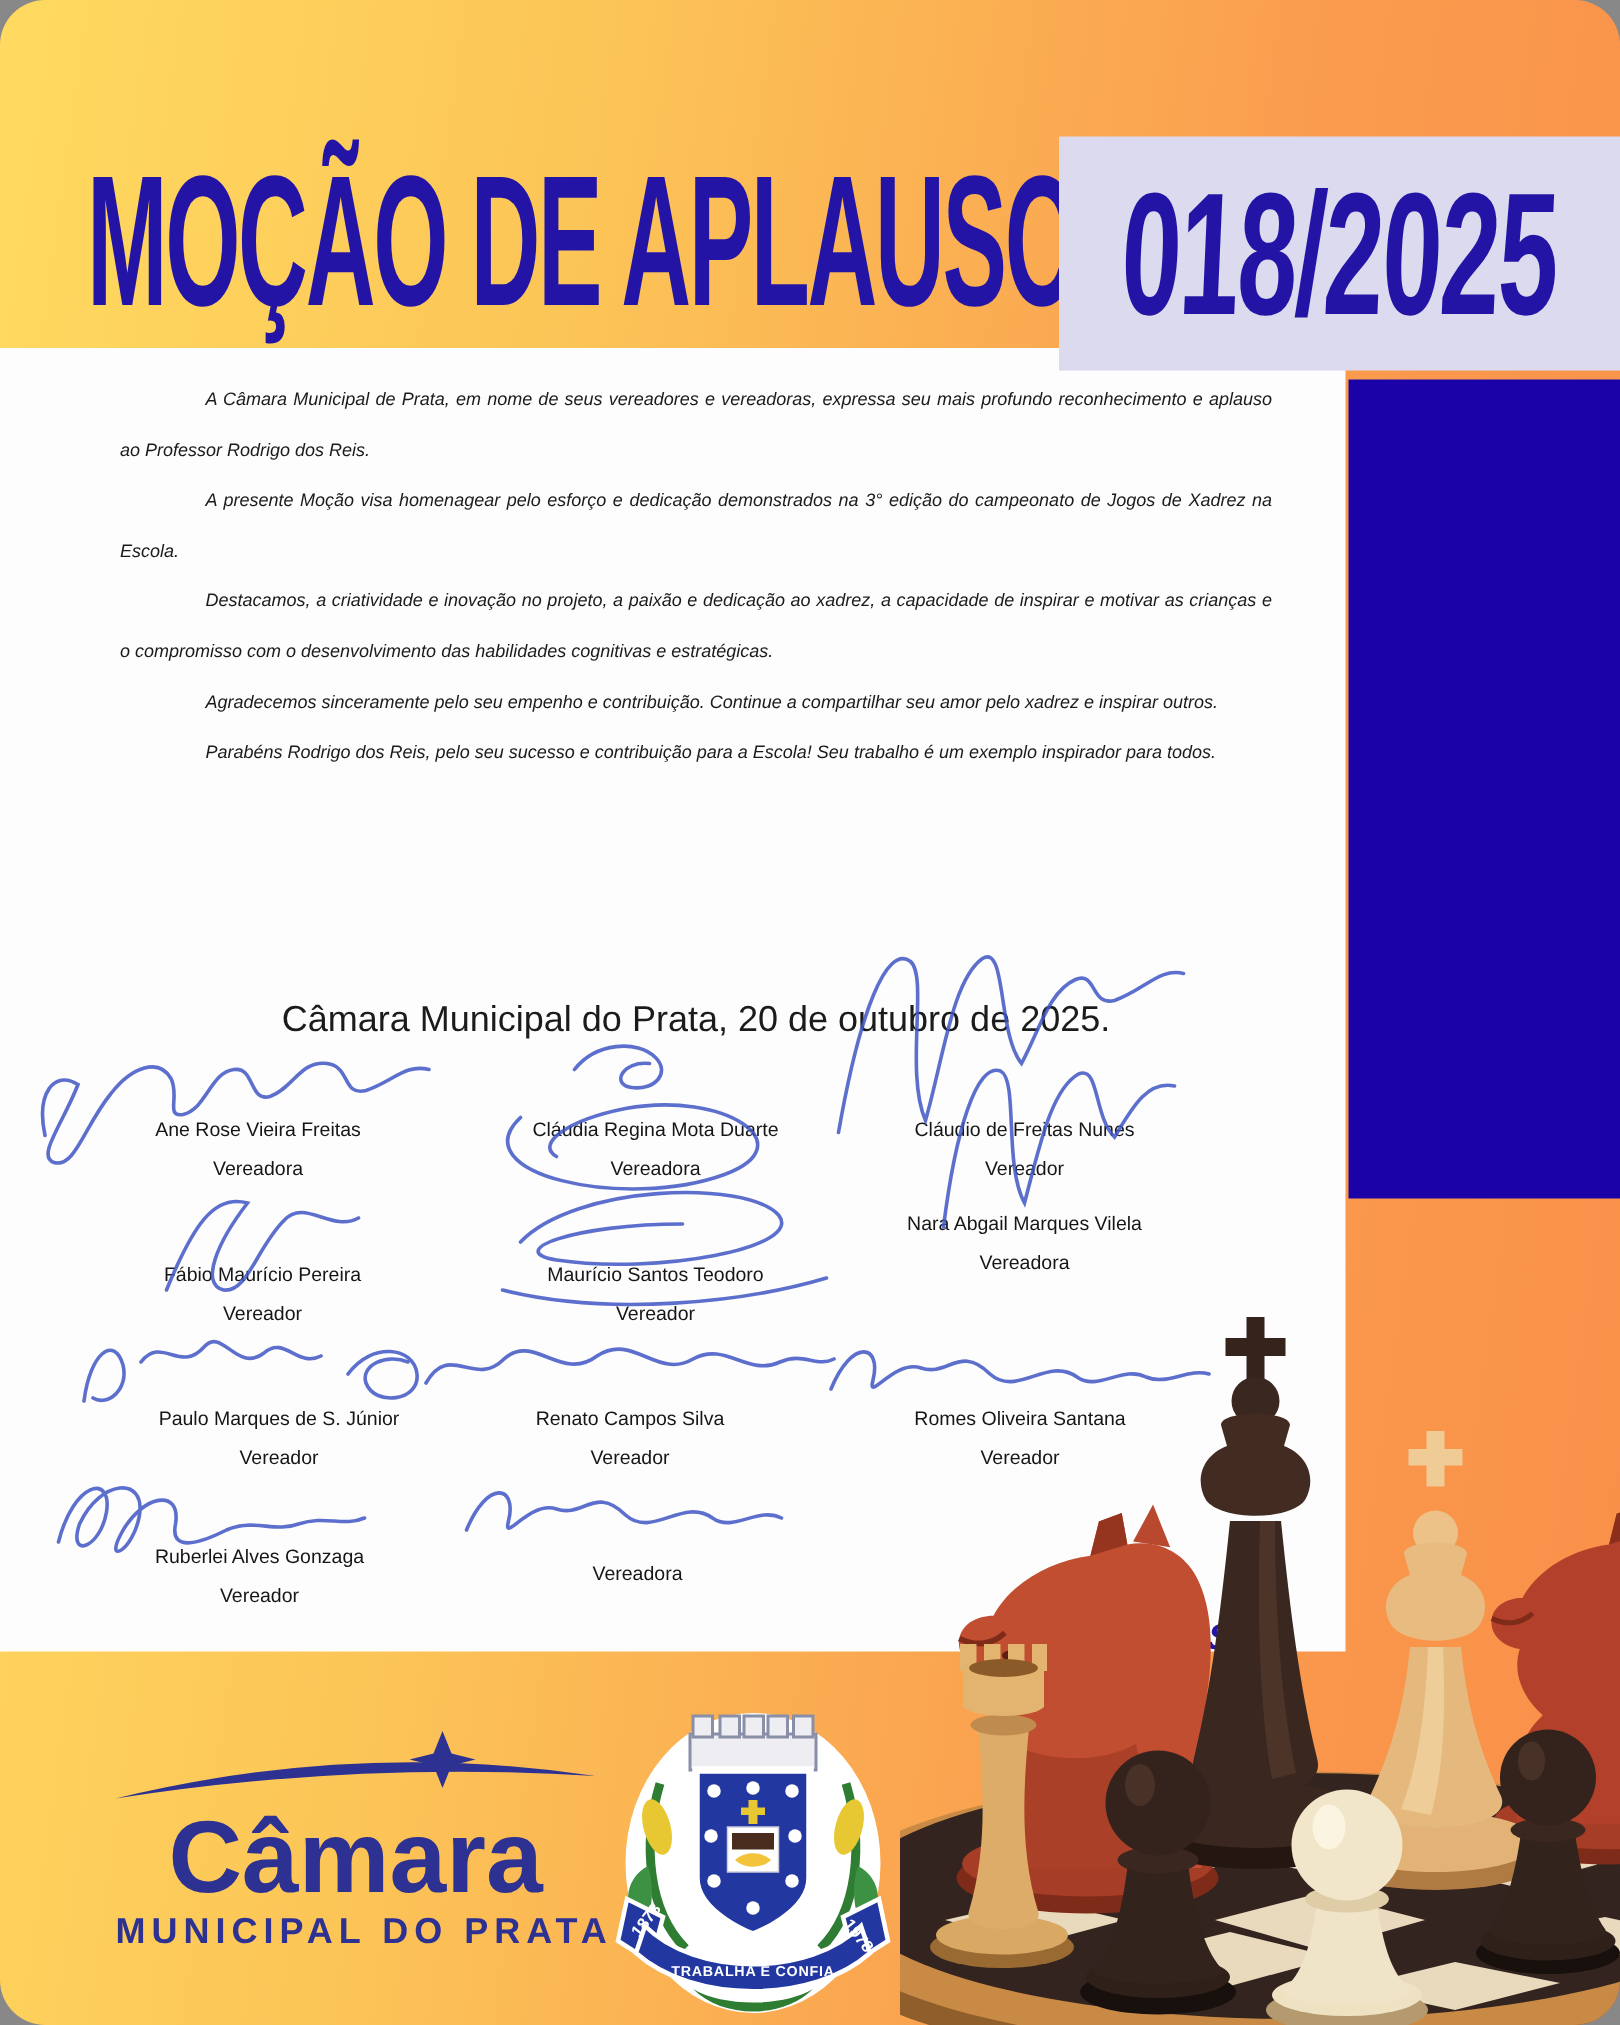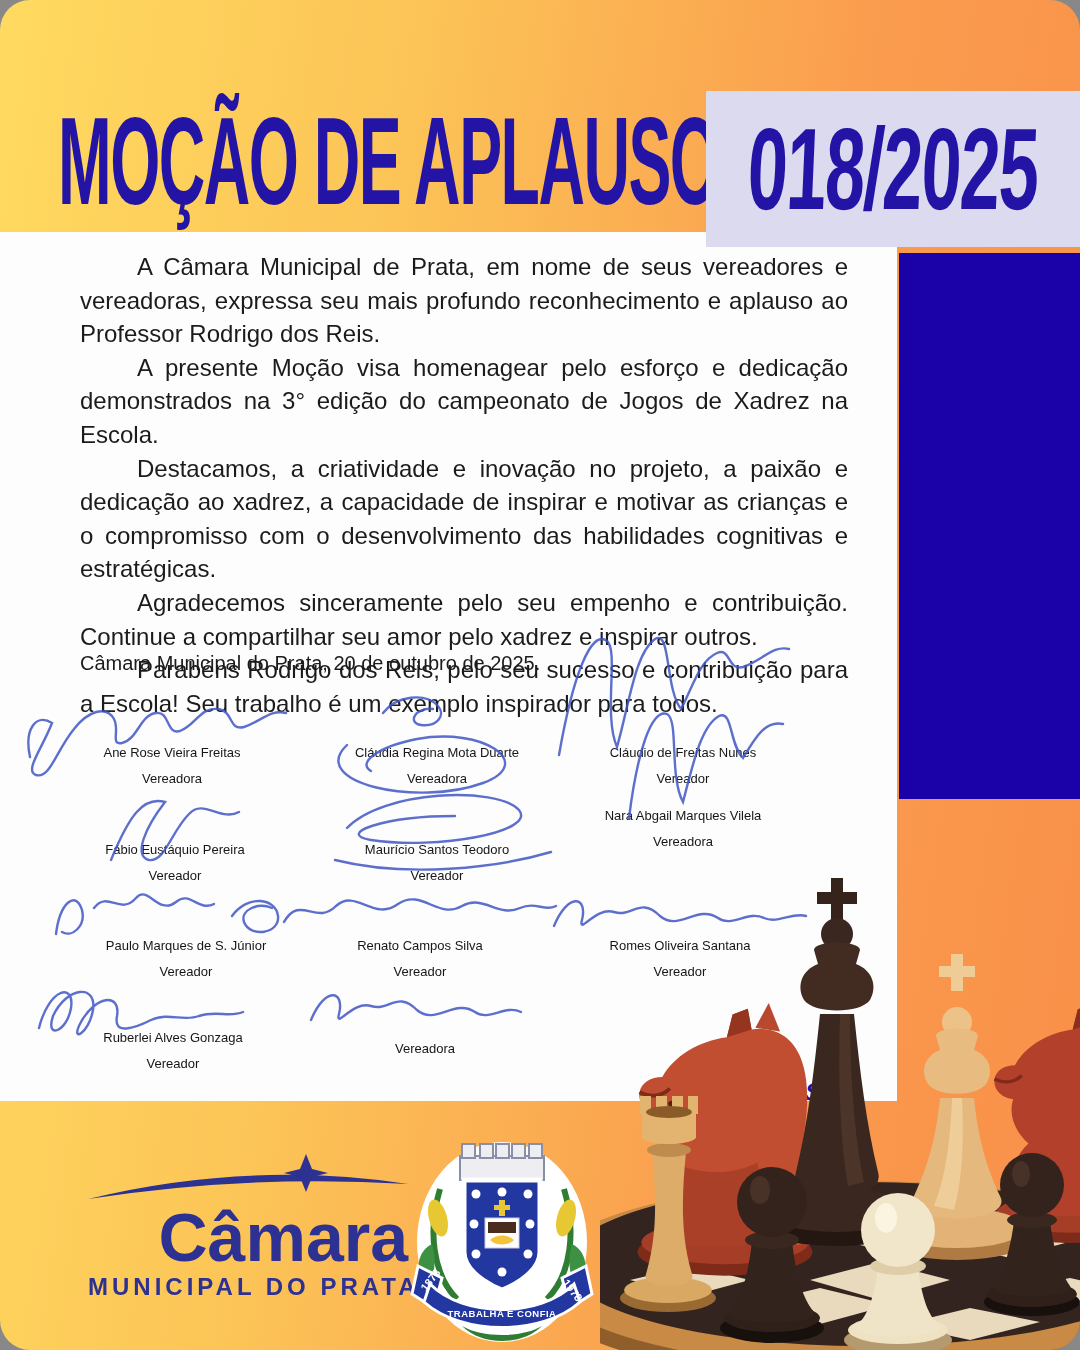--- a/index.html
+++ b/index.html
@@ -22,37 +22,37 @@
   .main-title{position:absolute;left:58px;top:96px;width:650px;height:130px;display:flex;align-items:center;}
   .main-title span{
     font-size:124px;font-weight:bold;color:var(--title-blue,#2B1DA4);
     transform:scaleX(.52);transform-origin:left center;letter-spacing:-3px;white-space:nowrap;
   }
   
   .paper{position:absolute;left:0;top:232px;width:897px;height:869px;background:#FDFDFD;}
   .blue-bar{position:absolute;left:899px;top:253px;width:181px;height:546px;background:var(--bar-blue,#1A02A8);}
   
   .doc-text{position:absolute;left:80px;top:250px;width:768px;color:#1b1b1b;}
-  .doc-text p{margin:0;font-size:24px;line-height:33.6px;text-align:justify;text-indent:57px;}
-  .dateline{position:absolute;left:80px;top:652px;width:768px;font-size:20px;color:#1b1b1b;}
+  .doc-text p{margin:0;font-size:12px;line-height:33.6px;text-align:justify;text-indent:57px;font-style:italic;}
+  .dateline{position:absolute;left:80px;top:666px;width:768px;text-align:center;font-size:24px;color:#1b1b1b;}
   
   .sig-cell{position:absolute;width:270px;text-align:center;color:#161616;}
   .sig-name{font-size:13px;white-space:nowrap;}
   .sig-role{font-size:13px;margin-top:11px;}
   .scrawl{position:absolute;left:50%;transform:translateX(-50%);top:-66px;pointer-events:none;overflow:visible;}
   .scrawl path{fill:none;stroke:var(--signature-ink,#4156C4);stroke-width:2.4;stroke-linecap:round;opacity:.85;}
   .scrawl.tall{top:-140px;}
   #c1{left:37px;top:745px}  #c2{left:302px;top:745px}  #c3{left:548px;top:745px}
   #c4{left:40px;top:842px}  #c5{left:302px;top:842px}  #c6{left:548px;top:808px}
   #c7{left:51px;top:938px}  #c8{left:285px;top:938px}  #c9{left:545px;top:938px}
   #c10{left:38px;top:1030px}#c11{left:290px;top:1030px}
   .iss{position:absolute;left:782px;top:1078px;font-size:24px;font-weight:bold;font-style:italic;
        color:var(--title-blue,#2013A8);transform:skewX(-8deg);}
   
-  .logo{position:absolute;left:88px;top:1154px;width:320px;text-align:right;color:#2D3192;}
+  .logo{position:absolute;left:77px;top:1154px;width:320px;text-align:center;color:#2D3192;}
   .logo-title{font-size:68px;font-weight:bold;line-height:62px;}
   .logo-sub{font-size:24px;font-weight:bold;letter-spacing:4px;margin-top:5px;white-space:nowrap;}
   .coat{position:absolute;left:402px;top:1134px;}
   .chess{position:absolute;left:600px;top:850px;pointer-events:none;}
 </style>
 </head>
 <body>
 
 <div class="canvas">
 
@@ -92,21 +92,21 @@
     <svg class="scrawl tall" width="300" height="170" viewBox="0 0 300 170">
         <path d="M26,150 C40,70 58,24 74,36 C86,46 70,110 84,142 C96,100 102,48 122,34 C138,24 132,84 148,104 C160,82 166,56 184,48 C198,42 194,66 210,62 C230,55 240,40 256,44"></path>
       </svg>
     <div class="sig-name">Cláudio de Freitas Nunes</div>
     <div class="sig-role">Vereador</div>
   </div>
   <div class="sig-cell" id="c4">
     <svg class="scrawl" width="300" height="110" viewBox="0 0 300 110">
         <path d="M86,84 C104,40 118,20 140,26 C120,52 108,80 124,84 C140,86 146,56 164,38 C178,22 196,46 214,36"></path>
       </svg>
-    <div class="sig-name">Fábio Eustáquio Pereira</div>
+    <div class="sig-name">Fábio Maurício Pereira</div>
     <div class="sig-role">Vereador</div>
   </div>
   <div class="sig-cell" id="c5">
     <svg class="scrawl" width="300" height="110" viewBox="0 0 300 110">
         <path d="M60,52 C96,14 210,10 232,34 C250,56 150,74 84,64 C48,58 96,40 168,40 M48,84 C120,102 210,92 264,76"></path>
       </svg>
     <div class="sig-name">Maurício Santos Teodoro</div>
     <div class="sig-role">Vereador</div>
   </div>
   <div class="sig-cell" id="c6">

